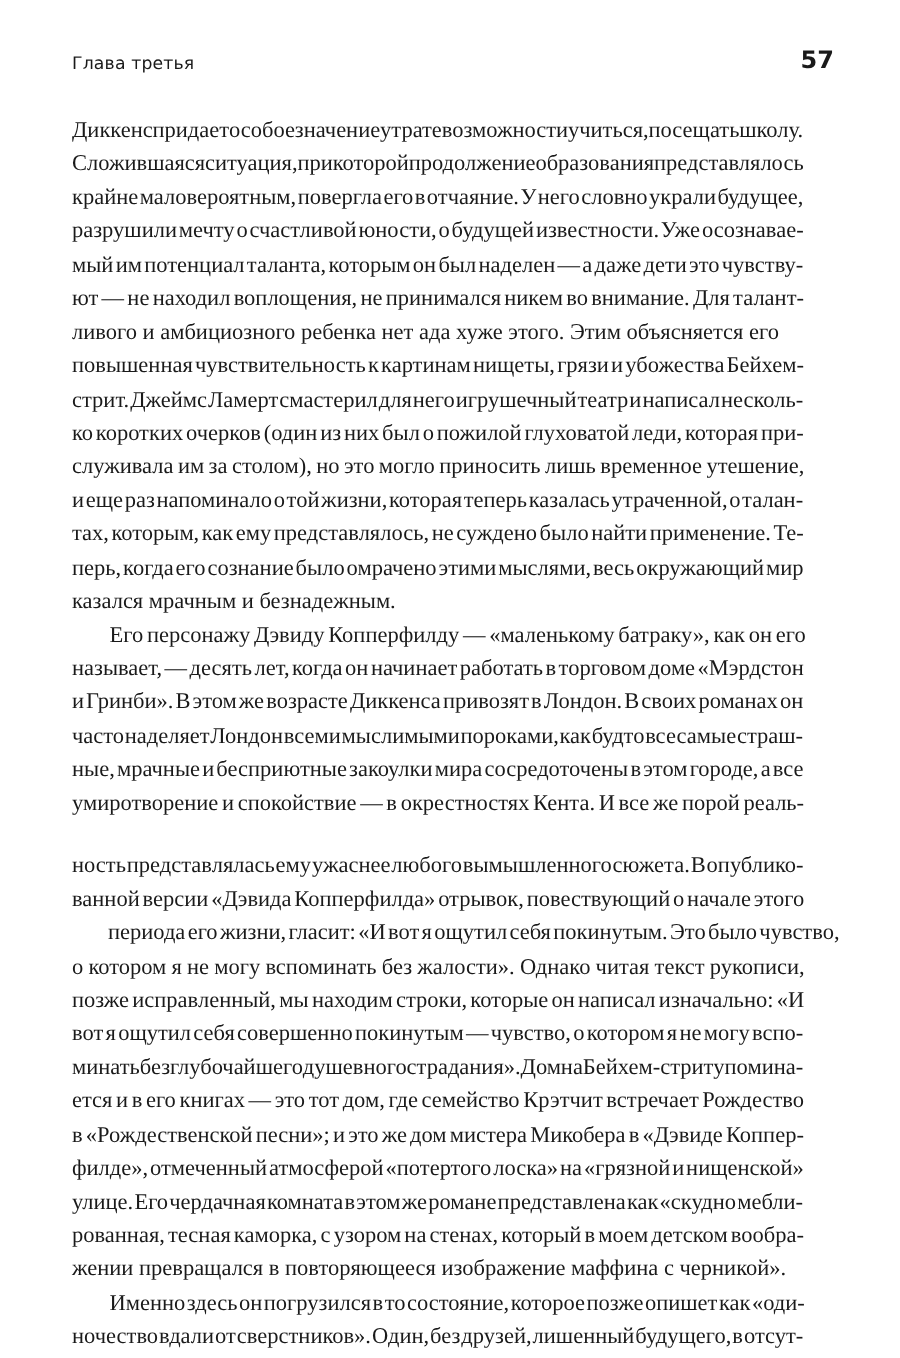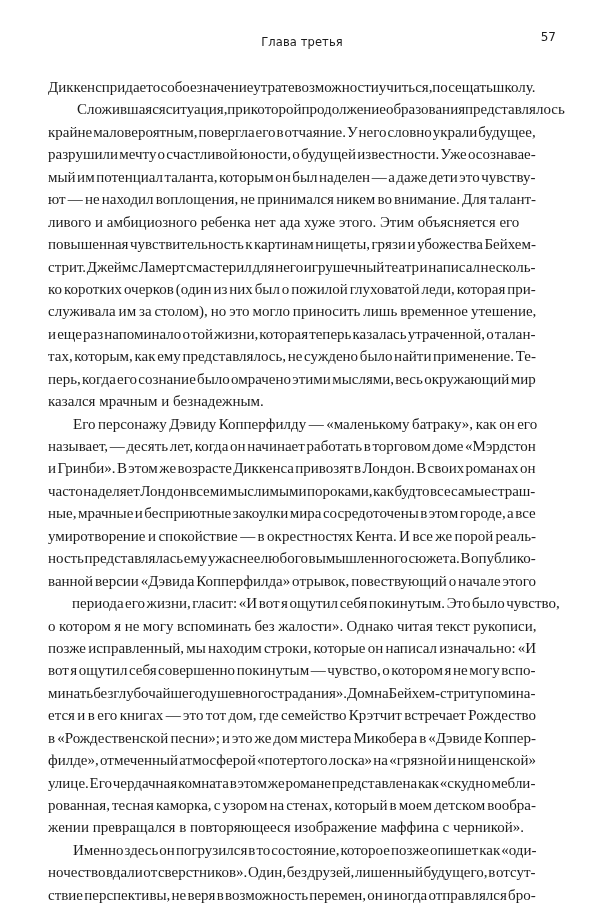--- a/index.html
+++ b/index.html
@@ -20,29 +20,30 @@
     left: 48px;
     width: 508px;
     height: 26px;
     font-family: "DejaVu Sans", sans-serif;
   }
   .running-title {
     position: absolute;
     left: 0;
     right: 0;
     top: 5px;
-    text-align: center;
+    text-align: left;
     font-size: 11.5px;
     letter-spacing: 0.1px;
   }
   .page-number {
     position: absolute;
     right: 0;
     top: 0;
-    font-size: 12px;
+    font-size: 16px;
+    font-weight: bold;
   }
   .text-body {
     position: absolute;
     top: 76px;
     left: 48px;
     width: 508px;
     font-family: "Liberation Serif", serif;
     font-size: 15px;
     line-height: 22.45px;
     text-align: justify;
@@ -68,21 +69,21 @@
 
 <div class="page-header">
   <div class="running-title">Глава третья</div>
   <div class="page-number">57</div>
 </div>
 
 <div class="text-body">
 
   <div class="paragraph">
     <span class="line" style="white-space: nowrap; display: block; word-spacing: -3.86px; text-align-last: left; text-align: left;">Диккенс придает особое значение утрате возможности учиться, посещать школу.</span>
-    <span class="line" style="white-space: nowrap; display: block; word-spacing: -3.82px; text-align-last: left; text-align: left; margin-left: 29px;">Сложившаяся ситуация, при которой продолжение образования представлялось</span>
+    <span class="line" style="white-space: nowrap; display: block; word-spacing: -3.82px; text-align-last: left; text-align: left;">Сложившаяся ситуация, при которой продолжение образования представлялось</span>
     <span class="line" style="white-space: nowrap; display: block; word-spacing: -2.78px; text-align-last: left; text-align: left;">крайне маловероятным, повергла его в отчаяние. У него словно украли будущее,</span>
     <span class="line" style="white-space: nowrap; display: block; word-spacing: -2.52px; text-align-last: left; text-align: left;">разрушили мечту о счастливой юности, о будущей известности. Уже осознавае-</span>
     <span class="line" style="white-space: nowrap; display: block; word-spacing: -2.23px; text-align-last: left; text-align: left;">мый им потенциал таланта, которым он был наделен — а даже дети это чувству-</span>
     <span class="line" style="white-space: nowrap; display: block; word-spacing: -1.58px; text-align-last: left; text-align: left;">ют — не находил воплощения, не принимался никем во внимание. Для талант-</span>
     <span class="line" style="white-space: nowrap; display: block; word-spacing: 0px; text-align-last: left; text-align: left;">ливого и амбициозного ребенка нет ада хуже этого. Этим объясняется его</span>
     <span class="line" style="white-space: nowrap; display: block; word-spacing: -2.28px; text-align-last: left; text-align: left;">повышенная чувствительность к картинам нищеты, грязи и убожества Бейхем-</span>
     <span class="line" style="white-space: nowrap; display: block; word-spacing: -3.07px; text-align-last: left; text-align: left;">стрит. Джеймс Ламерт смастерил для него игрушечный театр и написал несколь-</span>
     <span class="line" style="white-space: nowrap; display: block; word-spacing: -1.86px; text-align-last: left; text-align: left;">ко коротких очерков (один из них был о пожилой глуховатой леди, которая при-</span>
     <span class="line" style="white-space: nowrap; display: block; word-spacing: -0.8px; text-align-last: left; text-align: center;">служивала им за столом), но это могло приносить лишь временное утешение,</span>
     <span class="line" style="white-space: nowrap; display: block; word-spacing: -2.64px; text-align-last: left; text-align: left;">и еще раз напоминало о той жизни, которая теперь казалась утраченной, о талан-</span>
@@ -91,21 +92,21 @@
     <span class="line last">казался мрачным и безнадежным.</span>
   </div>
 
   <div class="paragraph">
     <span class="line indent" style="white-space: nowrap; display: block; word-spacing: -1.23px; text-align-last: left; text-align: left;">Его персонажу Дэвиду Копперфилду — «маленькому батраку», как он его</span>
     <span class="line" style="white-space: nowrap; display: block; word-spacing: -2.08px; text-align-last: left; text-align: left;">называет, — десять лет, когда он начинает работать в торговом доме «Мэрдстон</span>
     <span class="line" style="white-space: nowrap; display: block; word-spacing: -2.37px; text-align-last: left; text-align: left;">и Гринби». В этом же возрасте Диккенса привозят в Лондон. В своих романах он</span>
     <span class="line" style="white-space: nowrap; display: block; word-spacing: -3.27px; text-align-last: left; text-align: left;">часто наделяет Лондон всеми мыслимыми пороками, как будто все самые страш-</span>
     <span class="line" style="white-space: nowrap; display: block; word-spacing: -2.3px; text-align-last: left; text-align: left;">ные, мрачные и бесприютные закоулки мира сосредоточены в этом городе, а все</span>
     <span class="line" style="white-space: nowrap; display: block; word-spacing: -1.3px; text-align-last: left; text-align: left;">умиротворение и спокойствие — в окрестностях Кента. И все же порой реаль-</span>
-    <span class="line" style="white-space: nowrap; display: block; word-spacing: -3.16px; text-align-last: left; text-align: left;">ность представлялась ему ужаснее любого вымышленного сюжета. В опублико-</span>
+    <span class="line" style="white-space: nowrap; display: block; word-spacing: -3.16px; text-align-last: left; text-align: left; margin-top: 19px;">ность представлялась ему ужаснее любого вымышленного сюжета. В опублико-</span>
     <span class="line" style="white-space: nowrap; display: block; word-spacing: -1.86px; text-align-last: left; text-align: left;">ванной версии «Дэвида Копперфилда» отрывок, повествующий о начале этого</span>
     <span class="line" style="white-space: nowrap; display: block; word-spacing: -2.2px; text-align-last: left; text-align: left; margin-left: 24px;">периода его жизни, гласит: «И вот я ощутил себя покинутым. Это было чувство,</span>
     <span class="line" style="white-space: nowrap; display: block; word-spacing: -0.29px; text-align-last: left; text-align: left;">о котором я не могу вспоминать без жалости». Однако читая текст рукописи,</span>
     <span class="line" style="white-space: nowrap; display: block; word-spacing: -1.57px; text-align-last: left; text-align: left;">позже исправленный, мы находим строки, которые он написал изначально: «И</span>
     <span class="line" style="white-space: nowrap; display: block; word-spacing: -2.24px; text-align-last: left; text-align: left;">вот я ощутил себя совершенно покинутым — чувство, о котором я не могу вспо-</span>
     <span class="line" style="white-space: nowrap; display: block; word-spacing: -3.81px; text-align-last: left; text-align: left;">минать без глубочайшего душевного страдания». Дом на Бейхем-стрит упомина-</span>
     <span class="line" style="white-space: nowrap; display: block; word-spacing: -1.34px; text-align-last: left; text-align: left;">ется и в его книгах — это тот дом, где семейство Крэтчит встречает Рождество</span>
     <span class="line" style="white-space: nowrap; display: block; word-spacing: -1.67px; text-align-last: left; text-align: left;">в «Рождественской песни»; и это же дом мистера Микобера в «Дэвиде Коппер-</span>
     <span class="line" style="white-space: nowrap; display: block; word-spacing: -2.47px; text-align-last: left; text-align: left;">филде», отмеченный атмосферой «потертого лоска» на «грязной и нищенской»</span>
     <span class="line" style="white-space: nowrap; display: block; word-spacing: -2.95px; text-align-last: left; text-align: left;">улице. Его чердачная комната в этом же романе представлена как «скудно мебли-</span>

